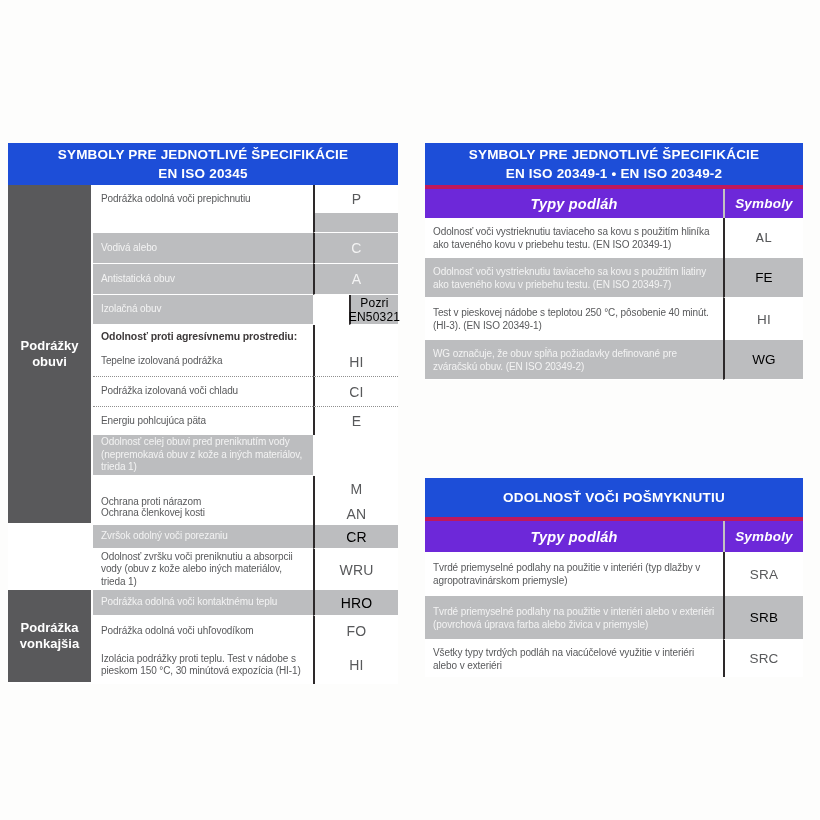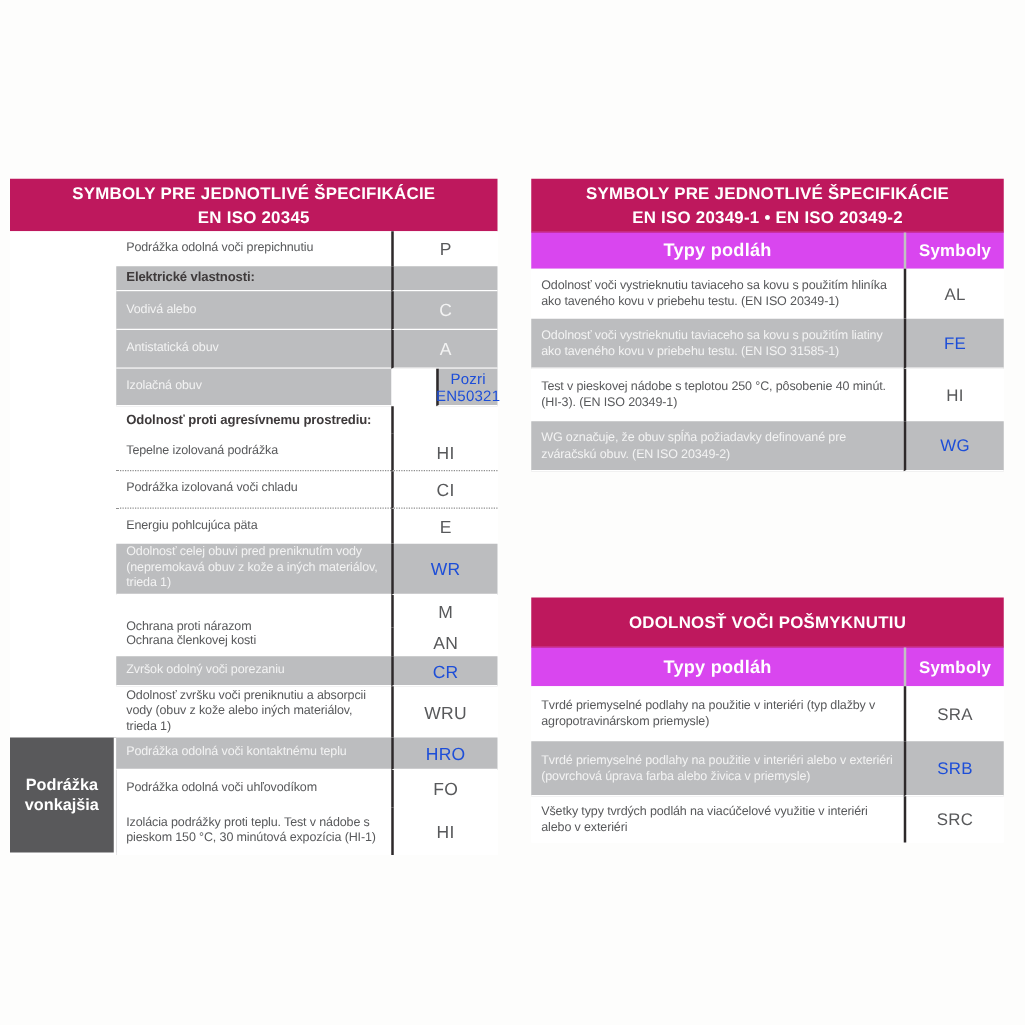--- a/index.html
+++ b/index.html
@@ -12,31 +12,31 @@
     -webkit-font-smoothing:antialiased;
   }
   .canvas{position:absolute;inset:0;}
 
   .tbl{position:absolute;background:#fff;}
   #left-table{left:8px;top:143px;width:390px;}
   #right-top-table{left:425px;top:143px;width:378px;}
   #right-bottom-table{left:425px;top:478px;width:378px;}
 
   .tbl-head{
-    background:#be185d;color:#fff;
+    background:#1d4ed8;color:#fff;
     display:flex;flex-direction:column;justify-content:center;align-items:center;
     text-align:center;font-weight:bold;font-size:13.5px;line-height:19px;
     letter-spacing:.2px;
   }
   .head-42{height:42px;}
   .head-39{height:39px;}
 
   .colhead-row{
     display:grid;grid-template-columns:298px 80px;
-    background:#d946ef;border-top:1px solid #be185d;
+    background:#6d28d9;border-top:4px solid #be185d;font-style:italic;
   }
   .colhead-29{height:29px;}
   .colhead-31{height:31px;}
   .colhead-cell{
     display:flex;align-items:center;justify-content:center;
     color:#fff;font-weight:bold;font-size:14.5px;letter-spacing:.2px;
   }
   .colhead-sym{border-left:2px solid #c2c2c2;font-size:13.5px;}
 
   .left-body{display:grid;grid-template-columns:85px 220px 85px;background:#fff;}
@@ -61,57 +61,56 @@
   .sym{
     justify-content:center;text-align:center;
     border-left:2px solid #2d292a;
     font-size:14px;letter-spacing:.2px;
   }
   .rt-body .sym{font-size:13.5px;}
   .sym.small{font-size:12px;}
 
   .gray{background:#bcbdbf;border-bottom:1px solid #fff;}
   .desc.gray{color:#f3f3f3;}
-  .sym.gray{color:#1d4ed8;}
+  .sym.gray{color:#000000;}
   .sym.gray.light{color:#f3f3f3;}
   .desc.section{font-weight:bold;font-size:10.5px;color:#3e3a3b;}
   .dotted{border-bottom:1px dotted #8f8f8f;}
 </style>
 </head>
 <body>
 
 <div class="canvas">
 
   <section class="tbl" id="left-table">
     <header class="tbl-head head-42">
       <span>SYMBOLY PRE JEDNOTLIVÉ ŠPECIFIKÁCIE</span>
       <span>EN ISO 20345</span>
     </header>
     <div class="left-body" style="grid-template-rows: 28px 20px 31px 31px 30px 22px 30px 30px 28px 41px 26px 23px 24px 41px 26px 30px 38px;">
+        <div class="group-cell" style="grid-area: 1 / 1 / span 12;">Podrážky obuvi</div>
         <div class="group-cell" style="grid-area: 15 / 1 / span 3;">Podrážka vonkajšia</div>
         <div class="cell desc" style="grid-area: 1 / 2;">Podrážka odolná voči prepichnutiu</div>
         <div class="cell sym" style="grid-area: 1 / 3;">P</div>
-        <div class="cell desc gray section" style="grid-area: 2 / 2;">Elektrické vlastnosti:</div>
         <div class="cell sym gray" style="grid-area: 2 / 3;"></div>
         <div class="cell desc gray" style="grid-area: 3 / 2;">Vodivá alebo</div>
         <div class="cell sym gray light" style="grid-area: 3 / 3;">C</div>
         <div class="cell desc gray" style="grid-area: 4 / 2;">Antistatická obuv</div>
         <div class="cell sym gray light" style="grid-area: 4 / 3;">A</div>
         <div class="cell desc gray" style="grid-area: 5 / 2;">Izolačná obuv</div>
         <div class="cell sym gray small" style="grid-area: 5 / 3; margin-left: 36px;">Pozri EN50321</div>
         <div class="cell desc section" style="grid-area: 6 / 2;">Odolnosť proti agresívnemu prostrediu:</div>
         <div class="cell sym" style="grid-area: 6 / 3;"></div>
         <div class="cell desc dotted" style="grid-area: 7 / 2;">Tepelne izolovaná podrážka</div>
         <div class="cell sym dotted" style="grid-area: 7 / 3;">HI</div>
         <div class="cell desc dotted" style="grid-area: 8 / 2;">Podrážka izolovaná voči chladu</div>
         <div class="cell sym dotted" style="grid-area: 8 / 3;">CI</div>
         <div class="cell desc" style="grid-area: 9 / 2;">Energiu pohlcujúca päta</div>
         <div class="cell sym" style="grid-area: 9 / 3;">E</div>
         <div class="cell desc gray" style="grid-area: 10 / 2;">Odolnosť celej obuvi pred preniknutím vody (nepremokavá obuv z kože a iných materiálov, trieda 1)</div>
-        <div class="cell sym gray" style="grid-area: 10 / 3;">WR</div>
         <div class="cell desc" style="grid-area: 11 / 2; margin-top: 24px;">Ochrana proti nárazom</div>
         <div class="cell sym" style="grid-area: 11 / 3;">M</div>
         <div class="cell desc" style="grid-area: 12 / 2;">Ochrana členkovej kosti</div>
         <div class="cell sym" style="grid-area: 12 / 3;">AN</div>
         <div class="cell desc gray" style="grid-area: 13 / 2;">Zvršok odolný voči porezaniu</div>
         <div class="cell sym gray" style="grid-area: 13 / 3;">CR</div>
         <div class="cell desc" style="grid-area: 14 / 2;">Odolnosť zvršku voči preniknutiu a absorpcii vody (obuv z kože alebo iných materiálov, trieda 1)</div>
         <div class="cell sym" style="grid-area: 14 / 3;">WRU</div>
         <div class="cell desc gray" style="grid-area: 15 / 2;">Podrážka odolná voči kontaktnému teplu</div>
         <div class="cell sym gray" style="grid-area: 15 / 3;">HRO</div>
@@ -126,22 +125,22 @@
     <header class="tbl-head head-42">
       <span>SYMBOLY PRE JEDNOTLIVÉ ŠPECIFIKÁCIE</span>
       <span>EN ISO 20349-1 • EN ISO 20349-2</span>
     </header>
     <div class="colhead-row colhead-29">
       <div class="colhead-cell">Typy podláh</div>
       <div class="colhead-cell colhead-sym">Symboly</div>
     </div>
     <div class="rt-body" style="grid-template-rows: 40px 40px 42px 40px;">
         <div class="cell desc" style="grid-area: 1 / 1;">Odolnosť voči vystrieknutiu taviaceho sa kovu s použitím hliníka ako taveného kovu v priebehu testu. (EN ISO 20349-1)</div>
-        <div class="cell sym" style="grid-area: 1 / 2;">AL</div>
-        <div class="cell desc gray" style="grid-area: 2 / 1;">Odolnosť voči vystrieknutiu taviaceho sa kovu s použitím liatiny ako taveného kovu v priebehu testu. (EN ISO 31585-1)</div>
+        <div class="cell sym" style="grid-area: 1 / 2; font-family: Liberation Mono, monospace;">AL</div>
+        <div class="cell desc gray" style="grid-area: 2 / 1;">Odolnosť voči vystrieknutiu taviaceho sa kovu s použitím liatiny ako taveného kovu v priebehu testu. (EN ISO 20349-7)</div>
         <div class="cell sym gray" style="grid-area: 2 / 2;">FE</div>
         <div class="cell desc" style="grid-area: 3 / 1;">Test v pieskovej nádobe s teplotou 250 °C, pôsobenie 40 minút. (HI-3). (EN ISO 20349-1)</div>
         <div class="cell sym" style="grid-area: 3 / 2;">HI</div>
         <div class="cell desc gray" style="grid-area: 4 / 1;">WG označuje, že obuv spĺňa požiadavky definované pre zváračskú obuv. (EN ISO 20349-2)</div>
         <div class="cell sym gray" style="grid-area: 4 / 2;">WG</div>
       </div>
   </section>
 
   <section class="tbl" id="right-bottom-table">
     <header class="tbl-head head-39">

